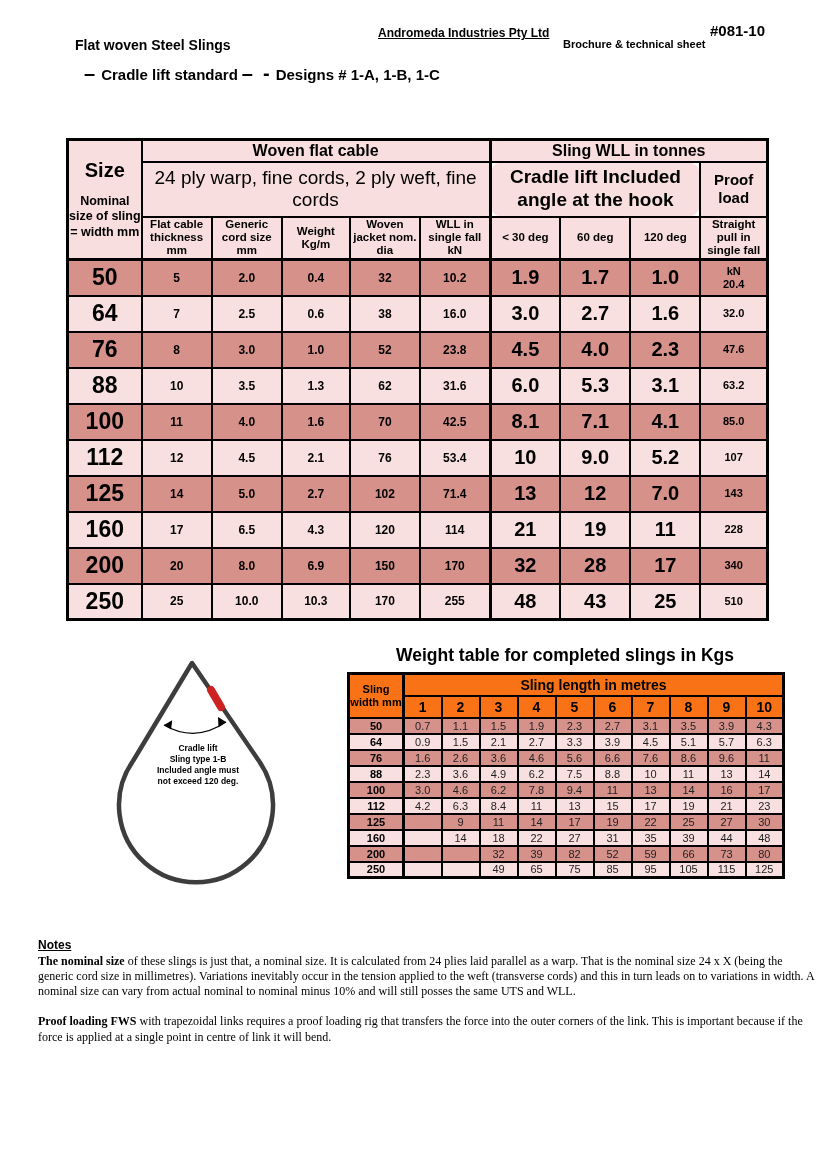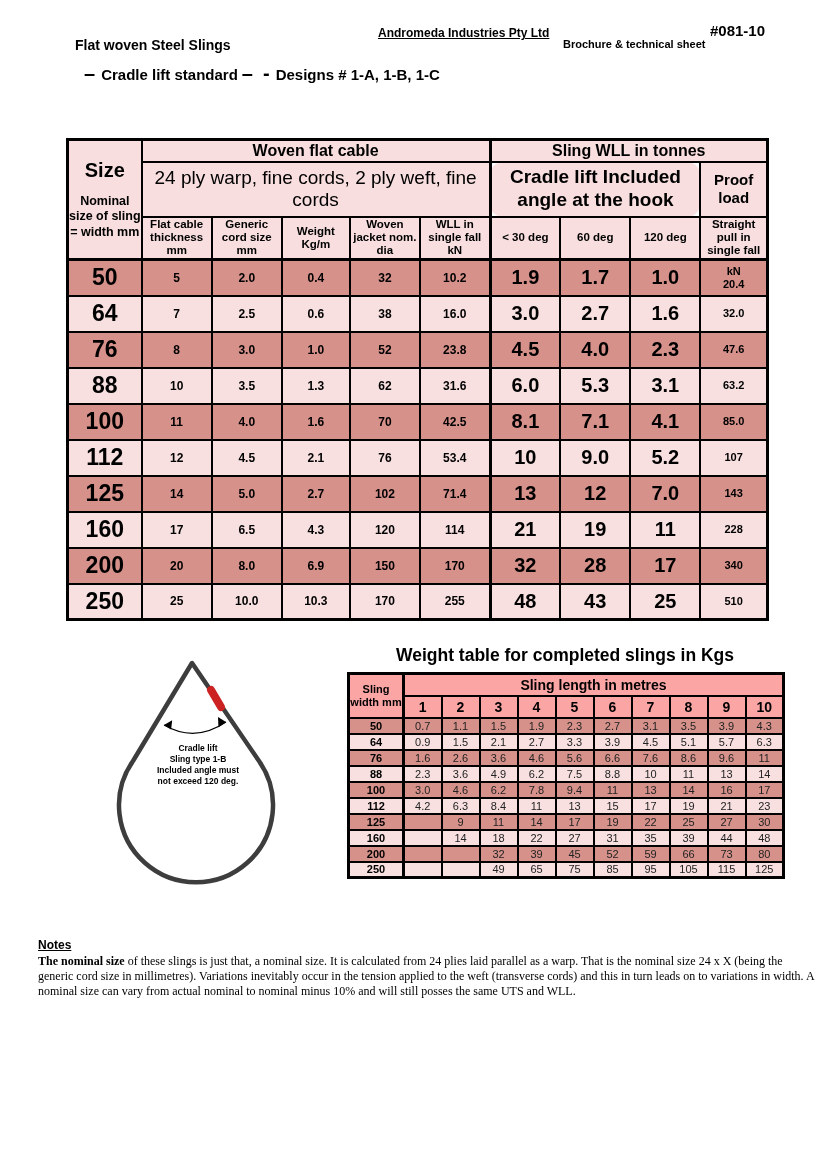--- a/index.html
+++ b/index.html
@@ -50,21 +50,21 @@
   td.sm  { font-size: 12px; font-weight: bold; }
   td.lg  { font-size: 20px; font-weight: bold; }
   td.proof { font-size: 11px; font-weight: bold; white-space: pre-line; line-height: 1.15; }
 
   
   .wt-title { position: absolute; left: 347px; top: 645px; width: 436px;
               text-align: center; font-size: 17.5px; font-weight: bold; }
   .wt-wrap { position: absolute; left: 347px; top: 672px; }
   .wt { width: 434px; border: 3px solid #000; }
   .wt th, .wt td { border: 2px solid #000; text-align: center; vertical-align: middle; padding: 0; }
-  .wt th { background: #fca5a5; }
+  .wt th { background: #f97316; }
   .wt .th-width { font-size: 11px; font-weight: bold; line-height: 1.2; }
   .wt .th-len   { font-size: 14px; font-weight: bold; height: 22px; }
   .wt .th-num   { font-size: 14px; font-weight: bold; height: 22px; }
   .wt tbody tr { height: 16px; }
   .wt tbody tr.dark  td { background: #d6918a; }
   .wt tbody tr.light td { background: #f8e0e0; }
   .wt td.wcol { font-size: 11px; font-weight: bold; }
   .wt td.val  { font-size: 11px; font-weight: normal; color: #222; }
 
   
@@ -416,21 +416,21 @@
           <td class="val">39</td>
           <td class="val">44</td>
           <td class="val">48</td>
         </tr>
         <tr class="dark">
           <td class="wcol">200</td>
           <td class="val thickL"></td>
           <td class="val"></td>
           <td class="val">32</td>
           <td class="val">39</td>
-          <td class="val">45</td>
+          <td class="val">82</td>
           <td class="val">52</td>
           <td class="val">59</td>
           <td class="val">66</td>
           <td class="val">73</td>
           <td class="val">80</td>
         </tr>
         <tr class="light">
           <td class="wcol">250</td>
           <td class="val thickL"></td>
           <td class="val"></td>
@@ -444,13 +444,14 @@
           <td class="val">125</td>
         </tr>
       </tbody>
   </table>
 </div>
 
 <div class="notes">
   <h4>Notes</h4>
   <p><b>The nominal size</b><span> of these slings is just that, a nominal size.  It is calculated from 24 plies laid parallel as a warp. That is the nominal size 24 x X  (being the generic cord size in millimetres). Variations inevitably occur in the tension applied to the weft (transverse cords) and this in turn leads on to variations in width. A nominal size can vary from actual nominal to nominal minus 10% and will still posses the same UTS and WLL.</span></p>
   <div class="gap"></div>
+  <p><b>Proof loading FWS</b><span> with trapezoidal links requires a proof loading rig that transfers the force into the outer corners of the link. This is important because if the force is applied at a single point in centre of link it will bend.</span></p>
 </div>
 
 </body></html>

